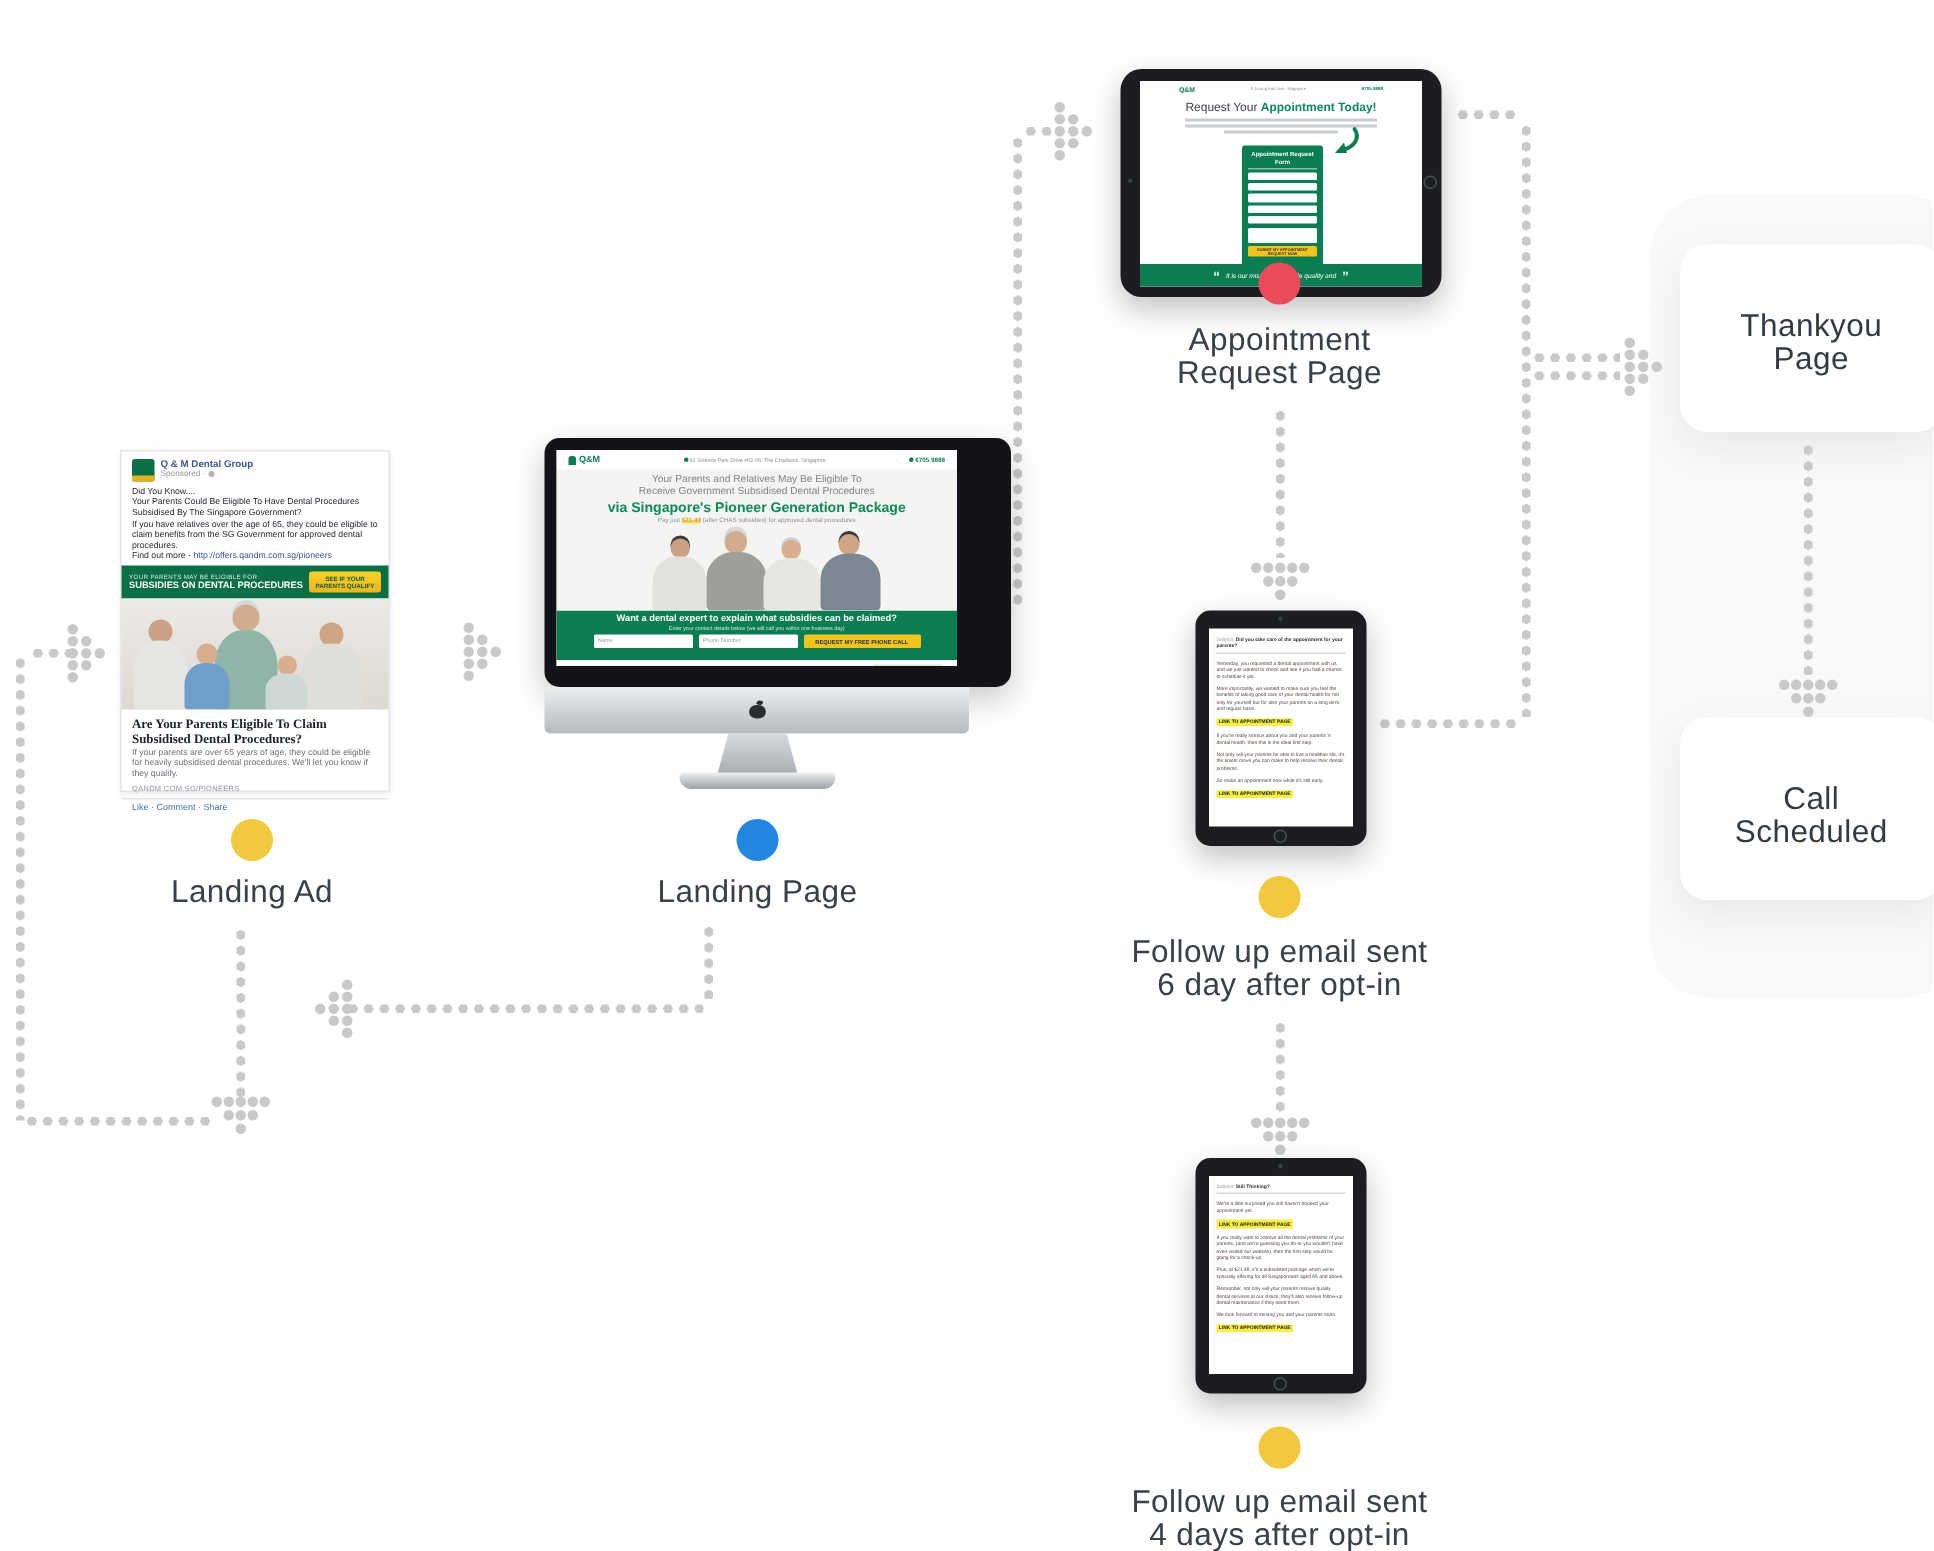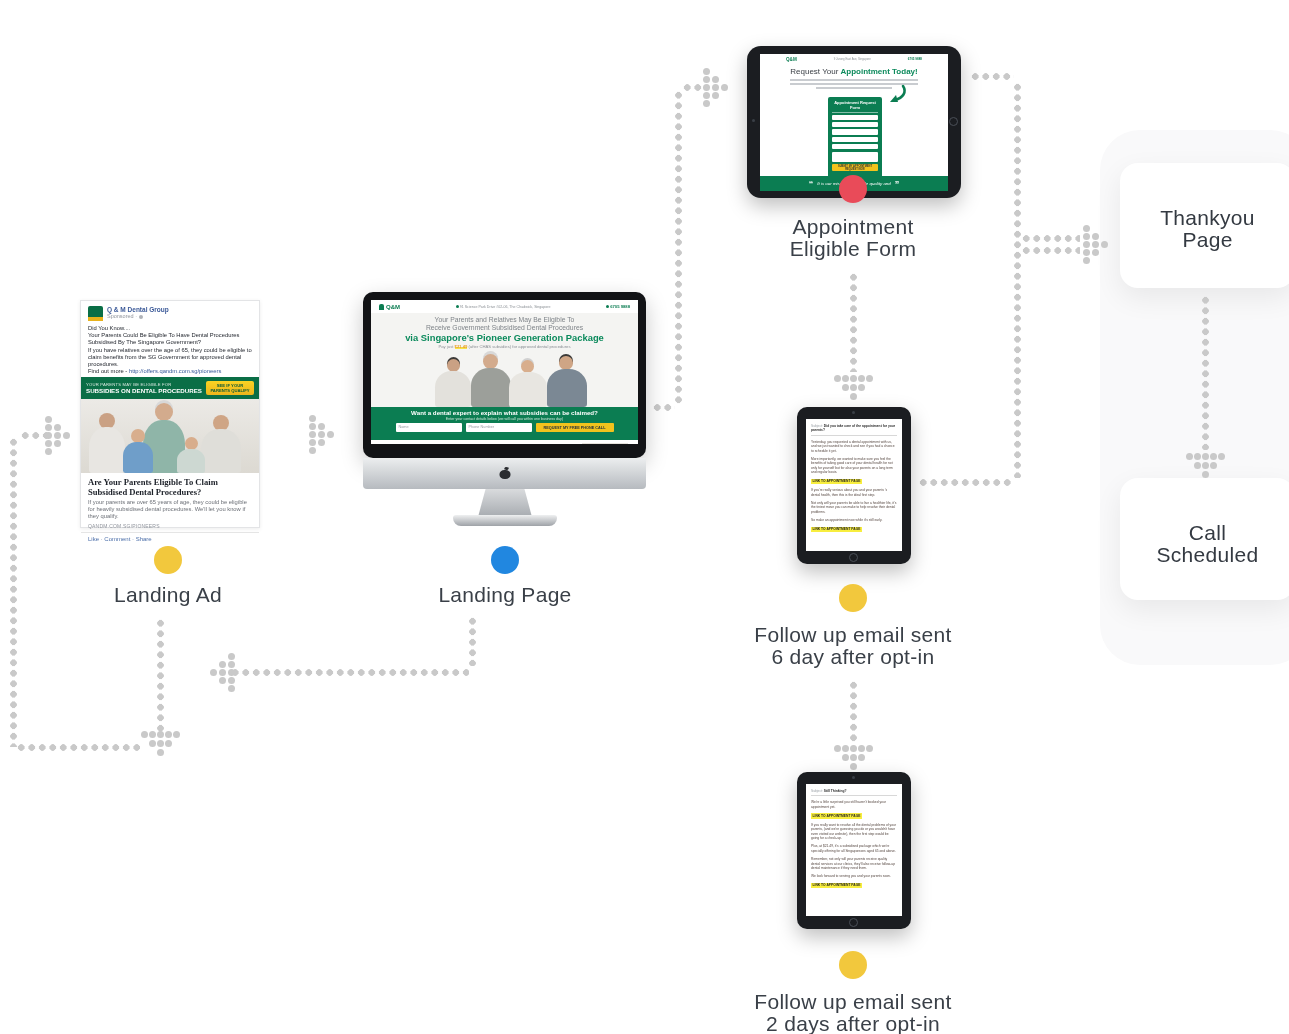--- a/index.html
+++ b/index.html
@@ -65,21 +65,21 @@
   .head{position:absolute;border-radius:50%;}
   .torso{position:absolute;border-radius:45% 45% 8% 8%;}
   .fb-headline{font-family:"Liberation Serif", serif;font-weight:bold;font-size:8.6px;
                line-height:10px;padding:4px 7px 1px 7px;color:#1d2129;}
   .fb-desc{padding:1px 7px;font-size:5.8px;line-height:7px;color:#6b6f76;}
   .fb-url{padding:2px 7px 1px 7px;font-size:5px;color:#90949c;letter-spacing:.2px;}
   .fb-actions{border-top:1px solid #e5e5e5;margin-top:2px;padding:3px 7px;color:#4b6ea9;font-size:6px;}
 
   
   .imac-frame{position:absolute;left:363px;top:292px;width:283px;height:166px;background:#121316;
-              border-radius:10px;box-shadow:0 8px 22px rgba(0,0,0,.22);}
+              border-radius:10px;box-shadow:0 8px 22px rgba(0,0,0,.22);padding-left:28px;}
   .imac-screen{position:absolute;left:8px;top:8px;width:267px;height:144px;background:#fff;overflow:hidden;}
   .imac-chin{position:absolute;left:363px;top:458px;width:283px;height:31px;
              background:linear-gradient(#eceeef,#b6babf);border-radius:0 0 4px 4px;}
   .apple{position:absolute;left:50%;top:9px;transform:translateX(-50%);width:11px;height:12px;}
   .apple::before{content:"";position:absolute;left:0;top:3px;width:11px;height:9px;border-radius:45%;background:#2a2c30;}
   .apple::after{content:"";position:absolute;left:5px;top:0px;width:4px;height:3px;border-radius:60% 0;background:#2a2c30;transform:rotate(20deg);}
   .imac-neck{position:absolute;left:478px;top:489px;width:54px;height:28px;
              background:linear-gradient(#d9dbdd,#a7abb0);clip-path:polygon(14% 0,86% 0,100% 100%,0 100%);}
   .imac-base{position:absolute;left:453px;top:515px;width:104px;height:11px;
              background:linear-gradient(#eff0f1,#9ea2a7);border-radius:3px 3px 8px 8px;}
@@ -332,21 +332,21 @@
         <span class="ap-quote-mark">“</span>
         <span class="ap-quote">It is our mission to provide quality and</span>
         <span class="ap-quote-mark">”</span>
       </div>
     </div>
   </div>
 
   <div class="node-dot red" style="left:839px;top:175px;"></div>
   <div class="node-label" style="left:753px;top:216px;width:200px;">
     <div>Appointment</div>
-    <div>Eligible Form</div>
+    <div>Request Page</div>
   </div>
 
   <div class="tab portrait" style="left:797px;top:407px;">
     <div class="cam" style="left:55px;top:4px;"></div>
     <div class="homebtn" style="left:52px;bottom:2.5px;"></div>
     <div class="tab-screen em-screen" style="left:9px;top:12px;width:96px;height:132px;">
       <div class="em-subject"><span class="sl">Subject:</span> <span class="st">Did you take care of the appointment for your parents?</span></div>
       <div class="em-p">Yesterday, you requested a dental appointment with us, and we just wanted to check and see if you had a chance to schedule it yet.</div>
       <div class="em-p">More importantly, we wanted to make sure you feel the benefits of taking good care of your dental health for not only for yourself but for also your parents on a long term and regular basis.</div>
       <div><span class="em-link">LINK TO APPOINTMENT PAGE</span></div>
@@ -374,16 +374,16 @@
       <div class="em-p">Plus, at $21.49, it's a subsidised package which we're specially offering for all Singaporeans aged 65 and above.</div>
       <div class="em-p">Remember, not only will your parents receive quality dental services at our clinics, they'll also receive follow-up dental maintenance if they need them.</div>
       <div class="em-p">We look forward to serving you and your parents soon.</div>
       <div><span class="em-link">LINK TO APPOINTMENT PAGE</span></div>
     </div>
   </div>
 
   <div class="node-dot yellow" style="left:839px;top:951px;"></div>
   <div class="node-label" style="left:733px;top:991px;width:240px;">
     <div>Follow up email sent</div>
-    <div>2 days after opt-in</div>
+    <div>4 days after opt-in</div>
   </div>
 
 </div>
 
 </body></html>

